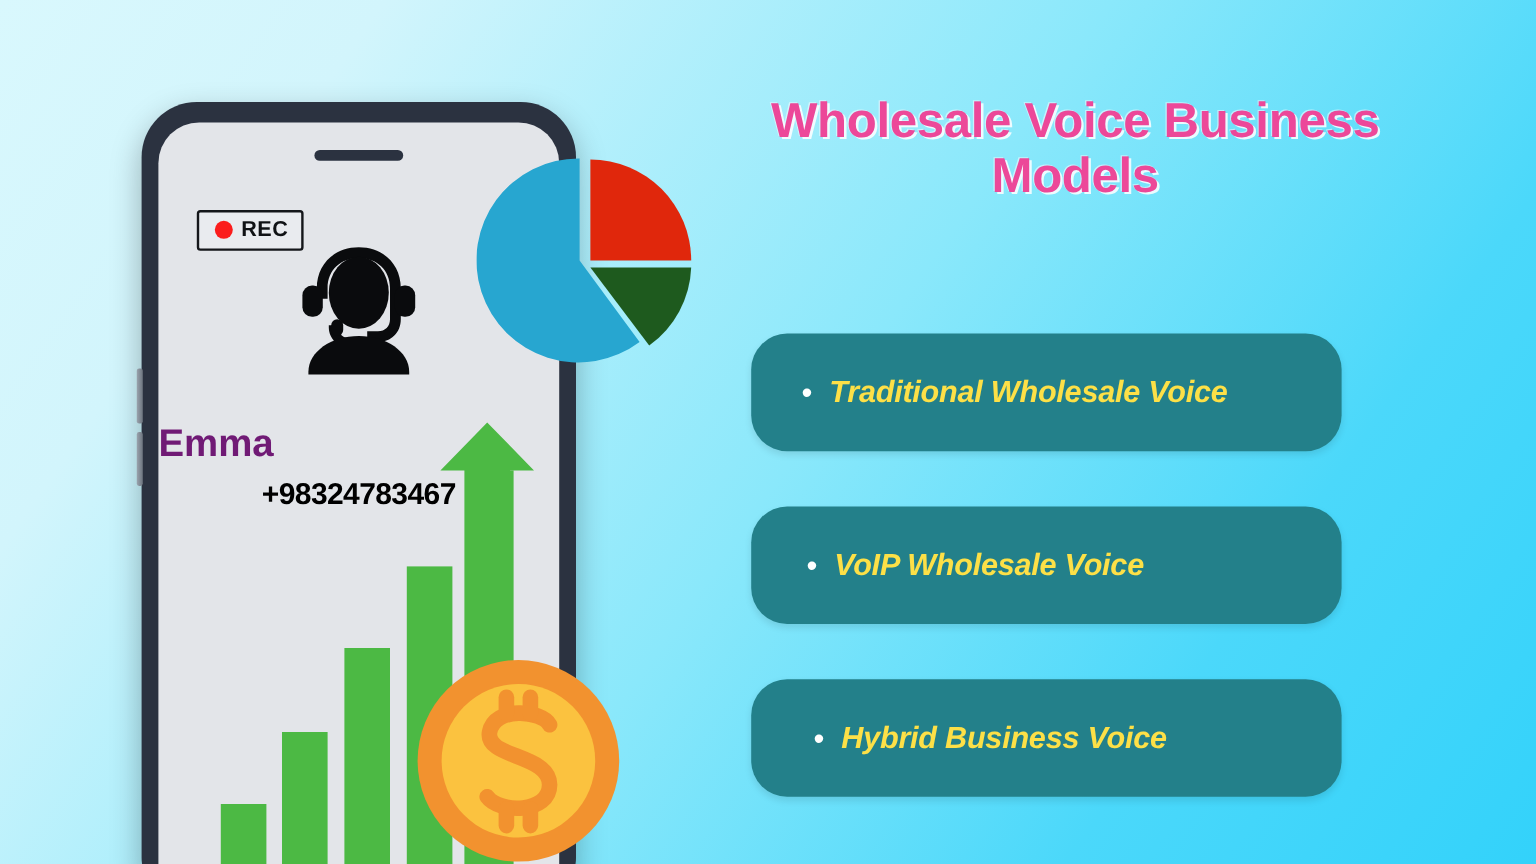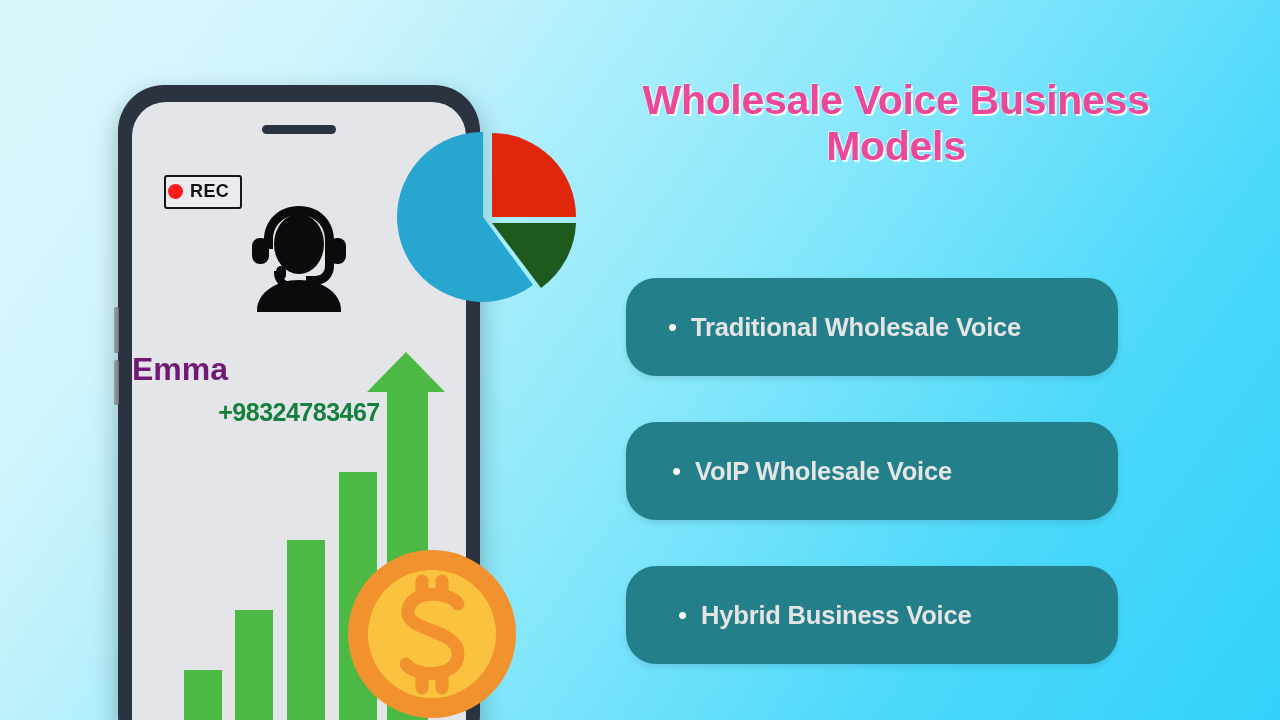--- a/index.html
+++ b/index.html
@@ -23,22 +23,23 @@
   .model-card {
     width:492px; height:98px; border-radius:30px;
     background:#23808a; margin-bottom:46px;
     display:flex; align-items:center;
     box-shadow: 0 3px 6px rgba(0,0,0,.10);
   }
   .model-card .bullet {
     color:#fff; font-size:26px; line-height:0; margin:0 14px 0 42px;
   }
   .model-card .label {
-    color:#e5e5e5; font-size:25.5px; font-weight:bold; letter-spacing:-0.2px;
+    color:#fde047; font-size:25.5px; font-weight:bold; letter-spacing:-0.2px;
     white-space:nowrap;
+    font-style:italic;
   }
   .c1 .bullet { margin-left:42px; }
   .c2 .bullet { margin-left:46px; }
   .c3 .bullet { margin-left:52px; }
 
   
   #phone {
     position:absolute; left:118px; top:85px; width:362px; height:660px;
     background:#2b3240; border-radius:46px 46px 30px 30px;
     box-shadow: 0 10px 26px rgba(0,0,0,.28);
@@ -55,35 +56,35 @@
   .side-btn {
     position:absolute; left:-4px; width:5px; border-radius:2px;
     background:linear-gradient(90deg,#9aa3ad,#6d757f);
   }
   #side-btn-1 { top:222px; height:46px; }
   #side-btn-2 { top:275px; height:45px; }
 
   #rec-badge {
     position:absolute; left:32px; top:73px;
     display:flex; align-items:center; gap:7px;
-    padding:4px 11px 5px 2px;
+    padding:4px 11px 5px 13px;
     border:2.5px solid #14161a; border-radius:3px;
     background:#e9ebef;
   }
   #rec-dot { width:15px; height:15px; border-radius:50%; background:#fb1c1c; }
   #rec-label { font-size:18px; font-weight:bold; color:#101215; letter-spacing:.4px; }
 
   #avatar-icon { position:absolute; left:111px; top:98px; }
   #caller-name {
     position:absolute; top:249px; left:0; right:0; text-align:left;
     font-size:32px; font-weight:bold; color:#701a75;
   }
   #caller-number {
     position:absolute; top:296px; left:0; right:0; text-align:center;
-    font-size:25px; font-weight:bold; color:#15803d; letter-spacing:-0.5px;
+    font-size:25px; font-weight:bold; color:#000000; letter-spacing:-0.5px;
   }
 
   
   #growth { position:absolute; left:0; top:0; width:334px; height:643px; }
 
   
   #pie-chart { position:absolute; left:397px; top:127px; width:180px; height:180px; }
 
   
   #coin { position:absolute; left:346px; top:548px; width:172px; height:172px; }

